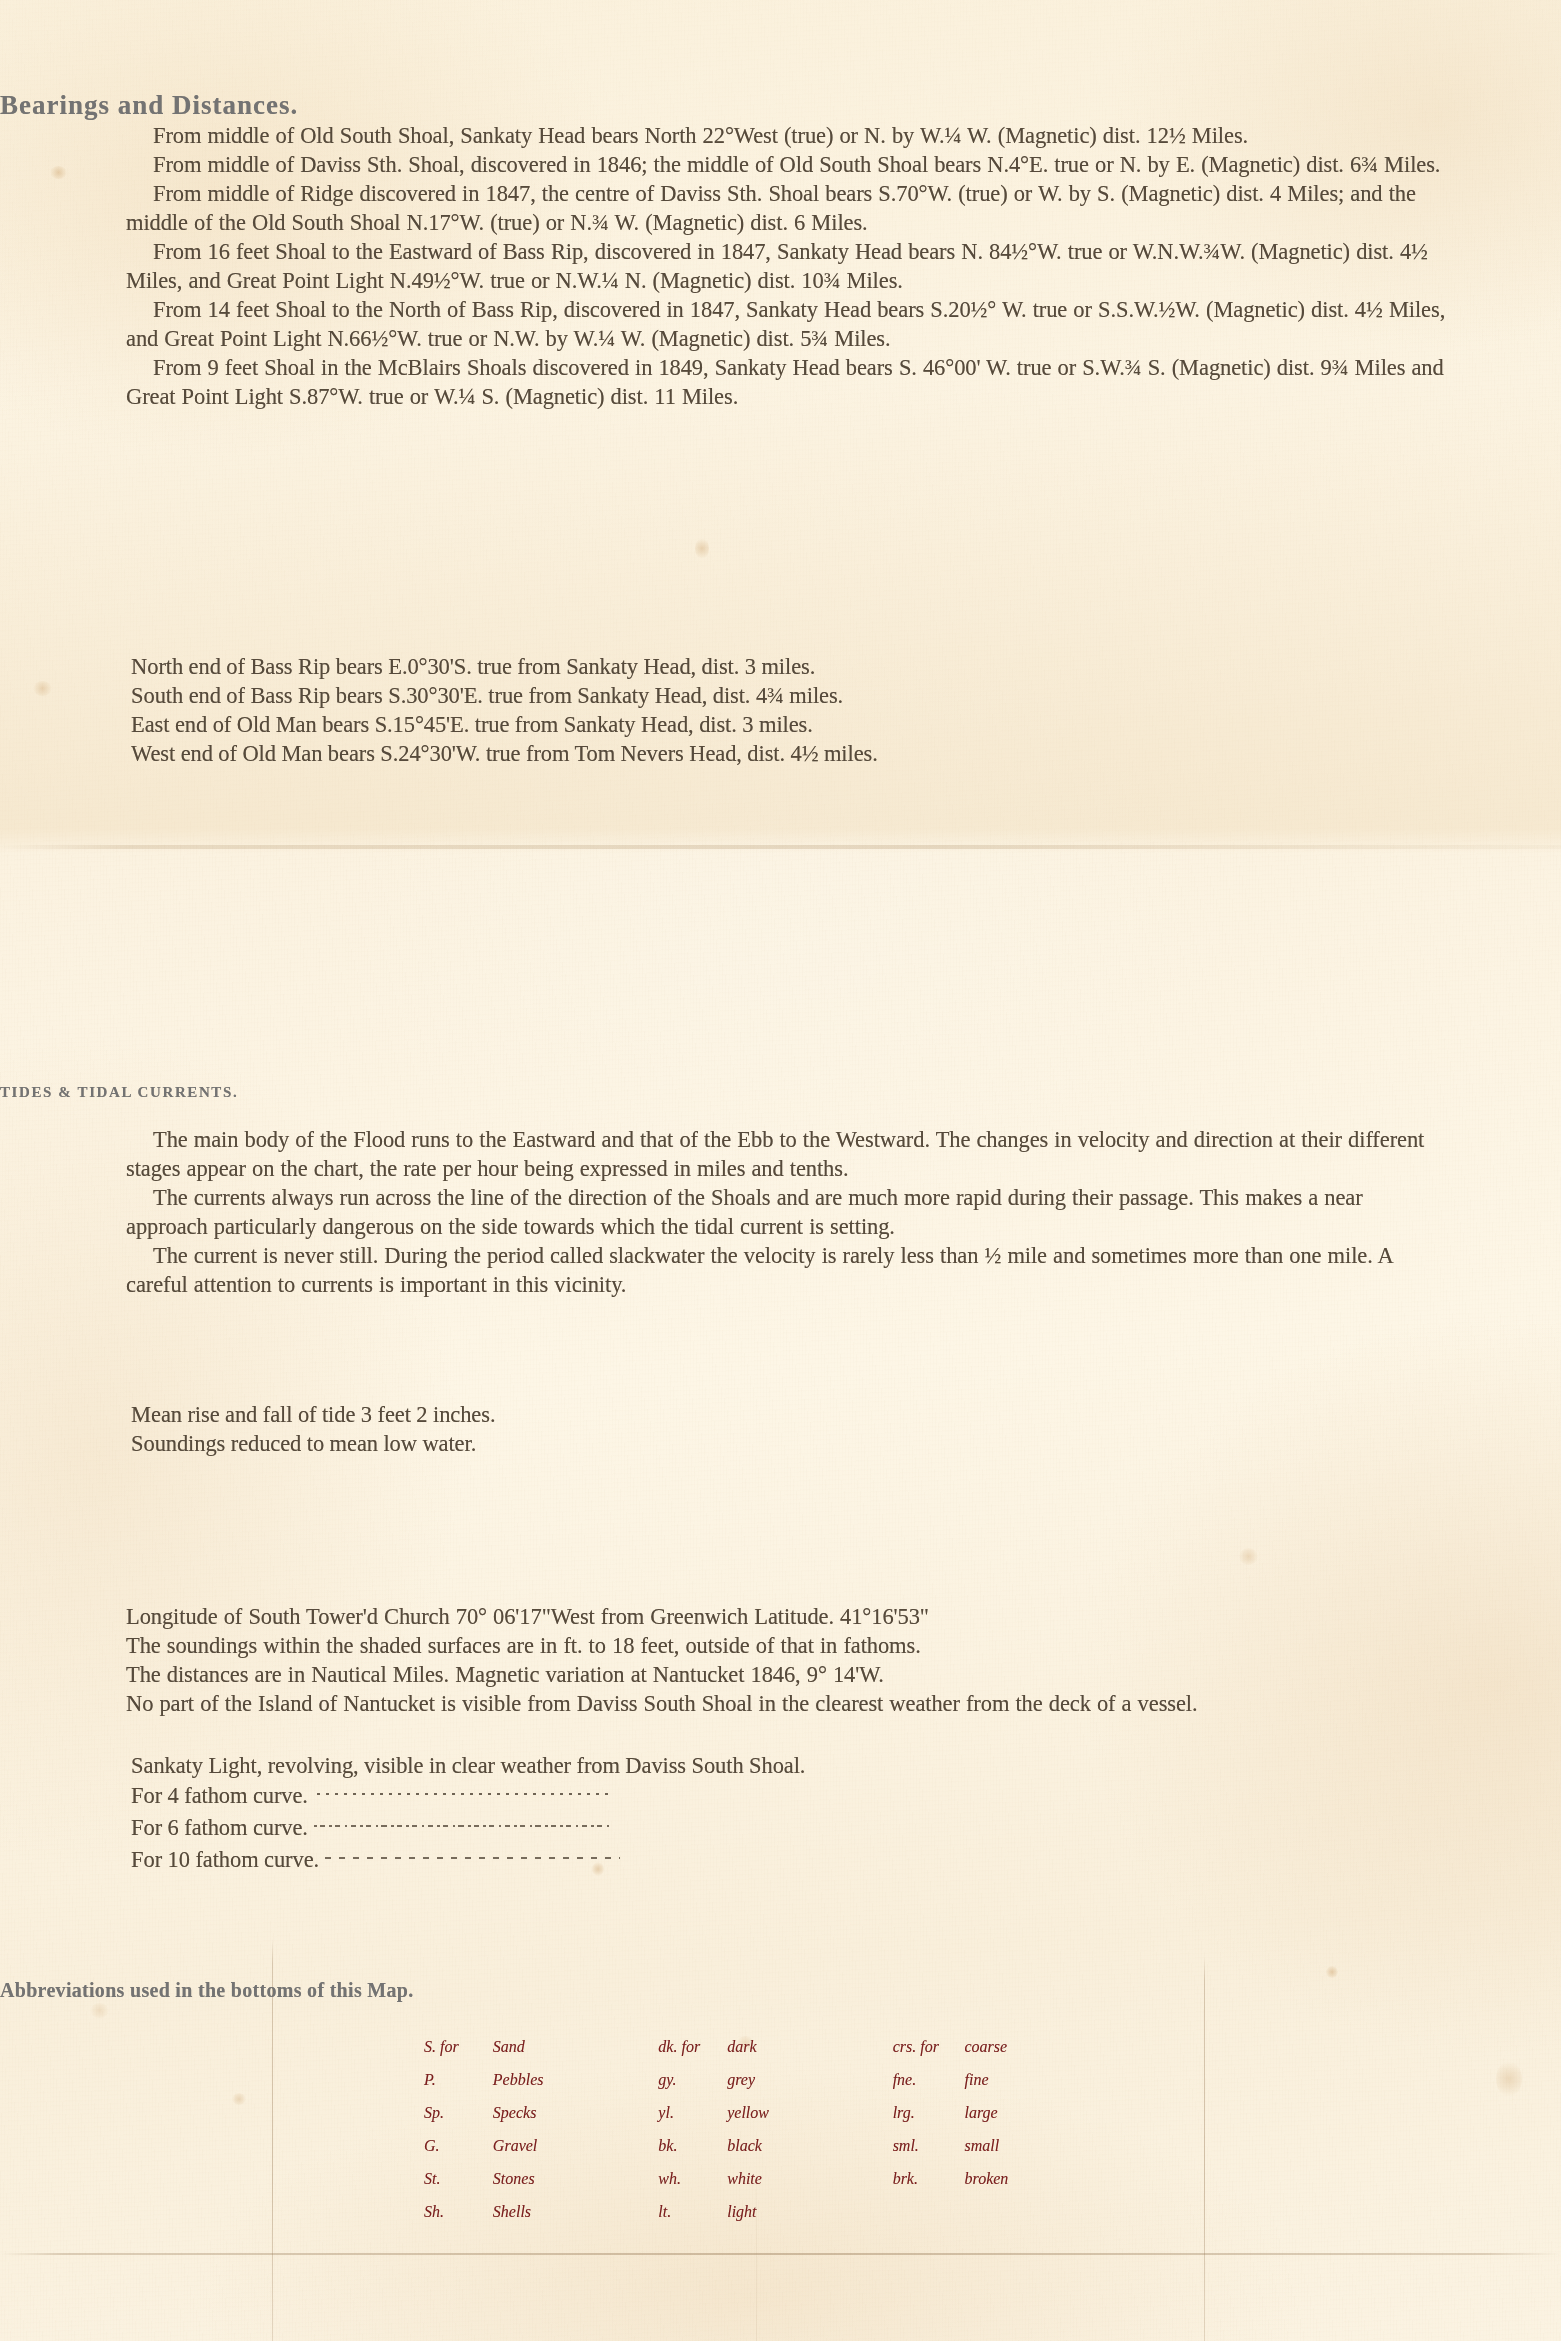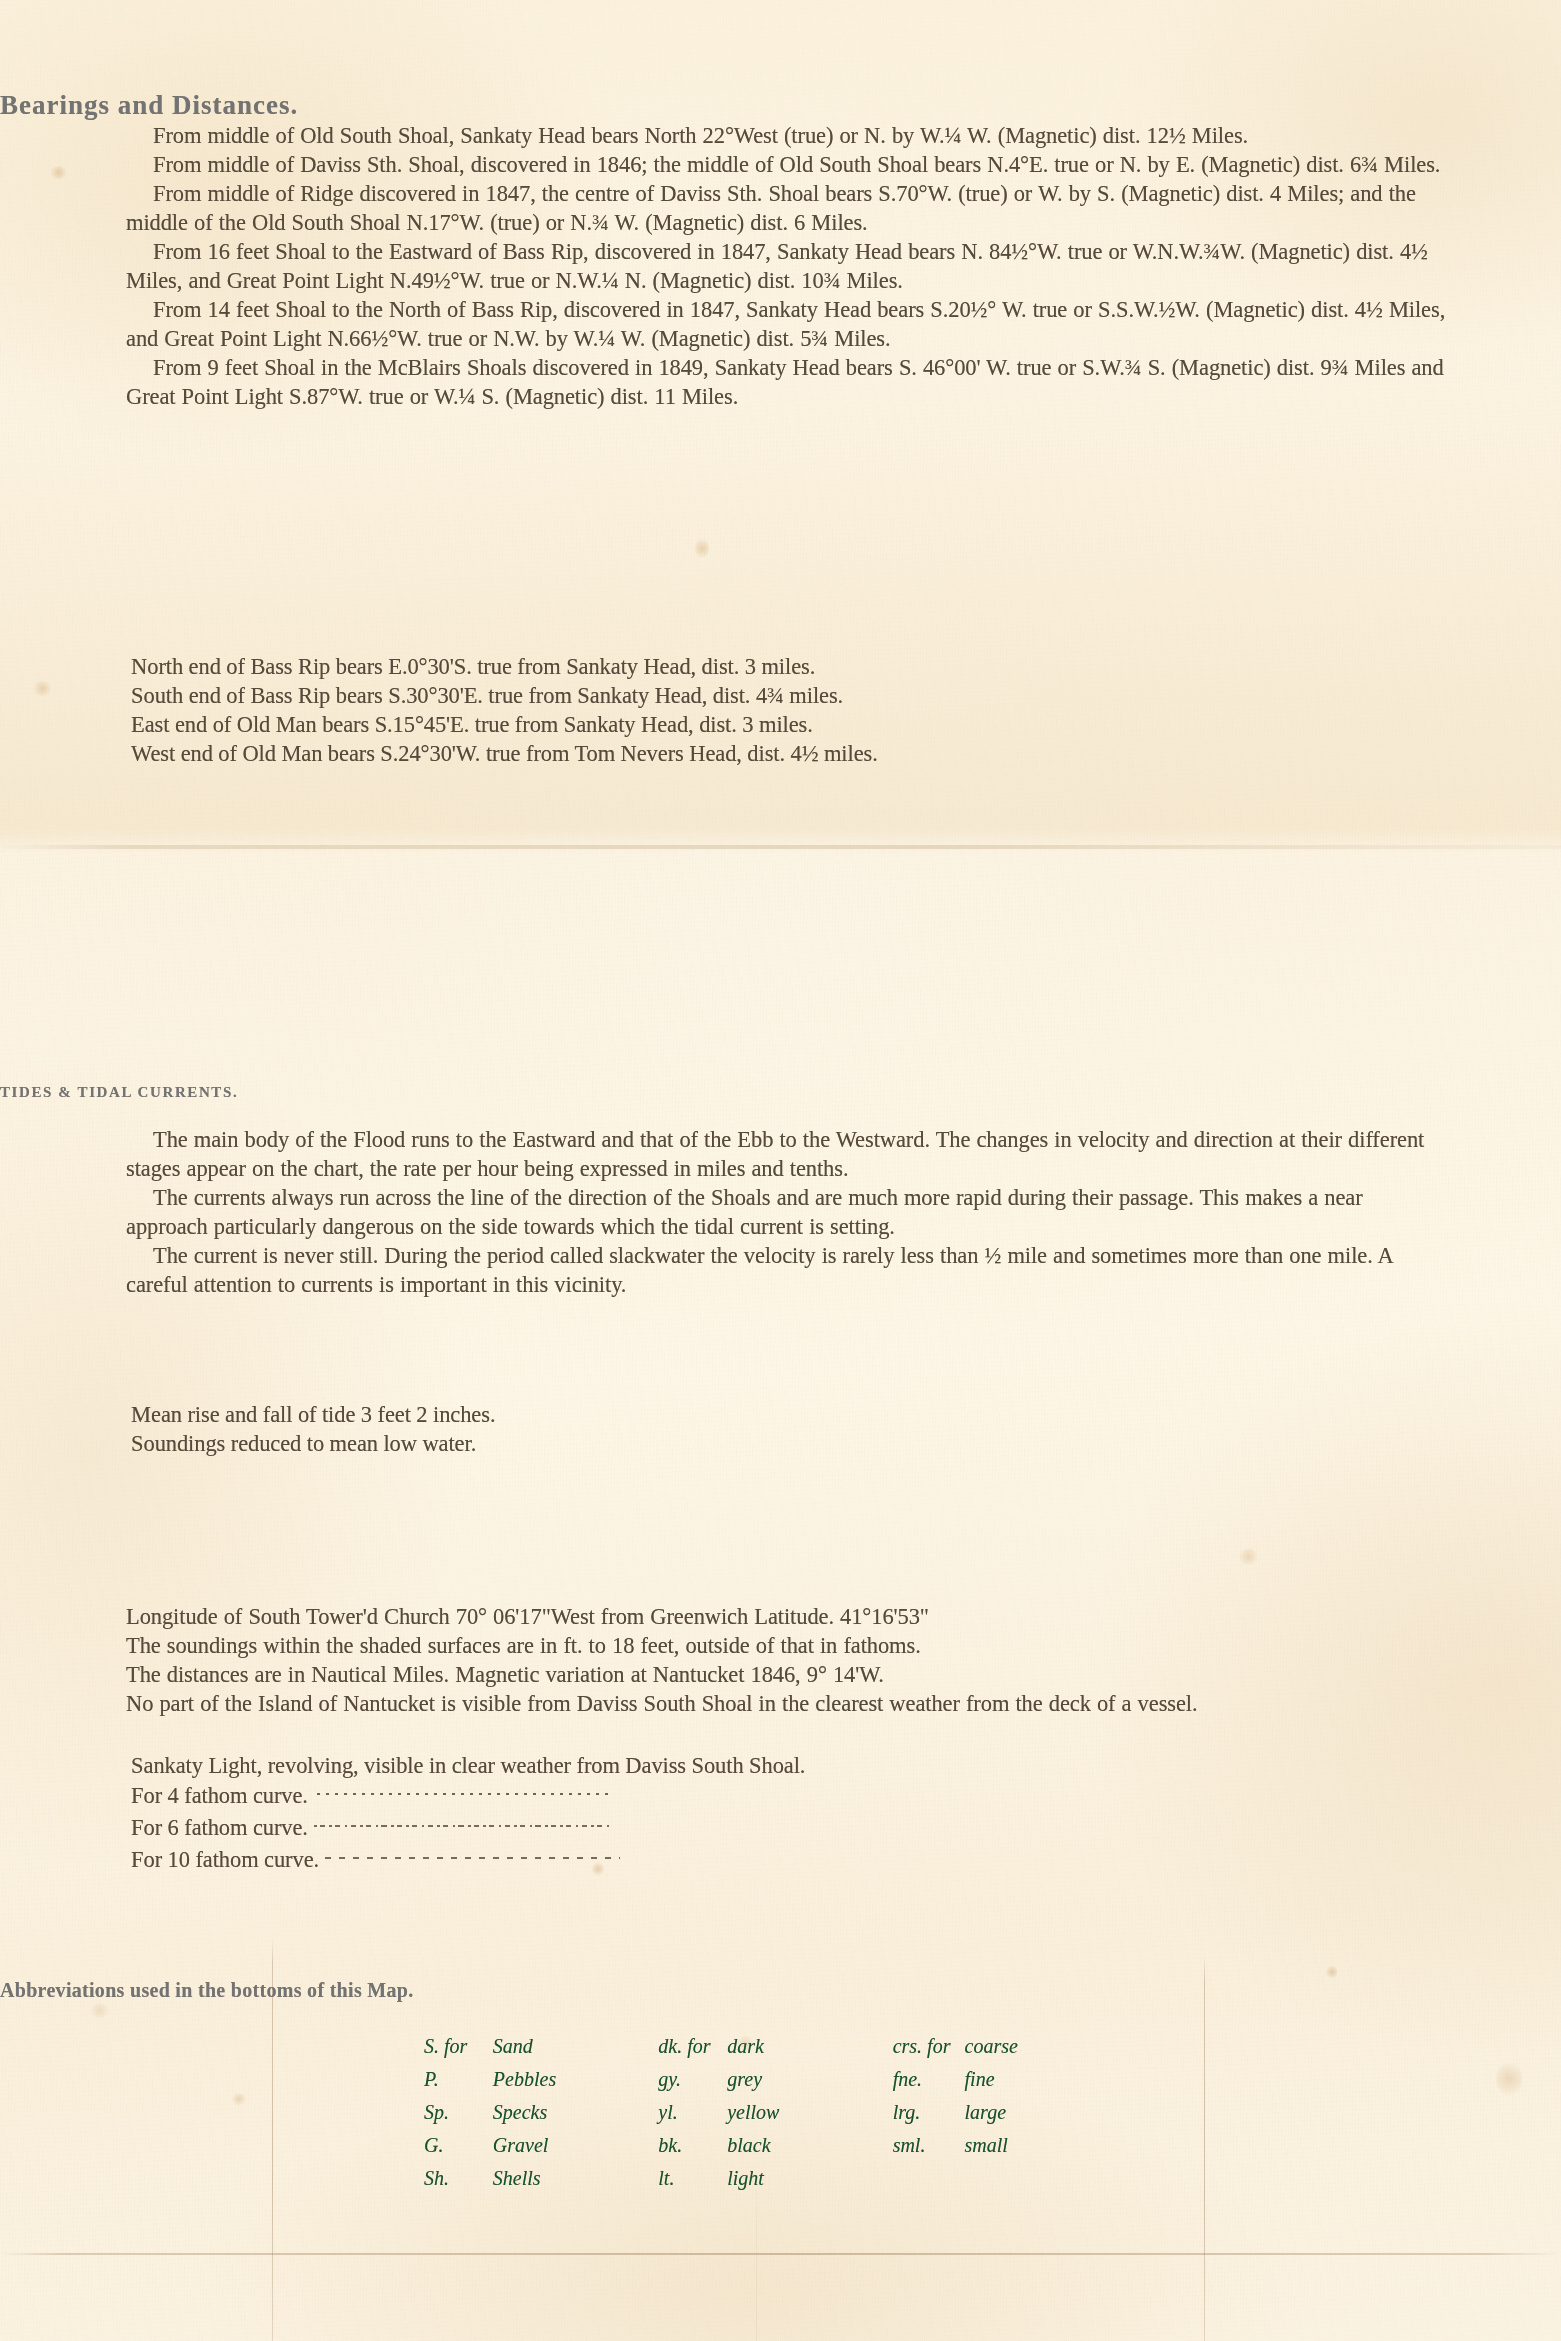--- a/index.html
+++ b/index.html
@@ -165,23 +165,23 @@
   #abbrev-table {
     position: absolute;
     left: 424px;
     top: 2030px;
     width: 706px;
     border-collapse: collapse;
   }
   #abbrev-table td {
     font-family: "Liberation Serif", serif;
     font-style: italic;
-    font-size: 20px;
+    font-size: 16px;
     line-height: 33px;
-    color: #14532d;
+    color: #7f1d1d;
     padding: 0;
     white-space: nowrap;
     text-shadow: 0 0 0.4px rgba(86,74,59,0.45);
   }
   #abbrev-table td.abbr { width: 69px; }
   #abbrev-table td.word { width: 166px; }
   #abbrev-table td.abbr3 { width: 72px; }
 </style>
 </head>
 <body>
@@ -300,20 +300,28 @@
       </tr>
       <tr>
         <td class="abbr">G.</td>
         <td class="word">Gravel</td>
         <td class="abbr">bk.</td>
         <td class="word">black</td>
         <td class="abbr3">sml.</td>
         <td class="word">small</td>
       </tr>
       <tr>
+        <td class="abbr">St.</td>
+        <td class="word">Stones</td>
+        <td class="abbr">wh.</td>
+        <td class="word">white</td>
+        <td class="abbr3">brk.</td>
+        <td class="word">broken</td>
+      </tr>
+      <tr>
         <td class="abbr">Sh.</td>
         <td class="word">Shells</td>
         <td class="abbr">lt.</td>
         <td class="word">light</td>
         <td class="abbr3"></td>
         <td class="word"></td>
       </tr>
     </tbody>
   </table>
 

